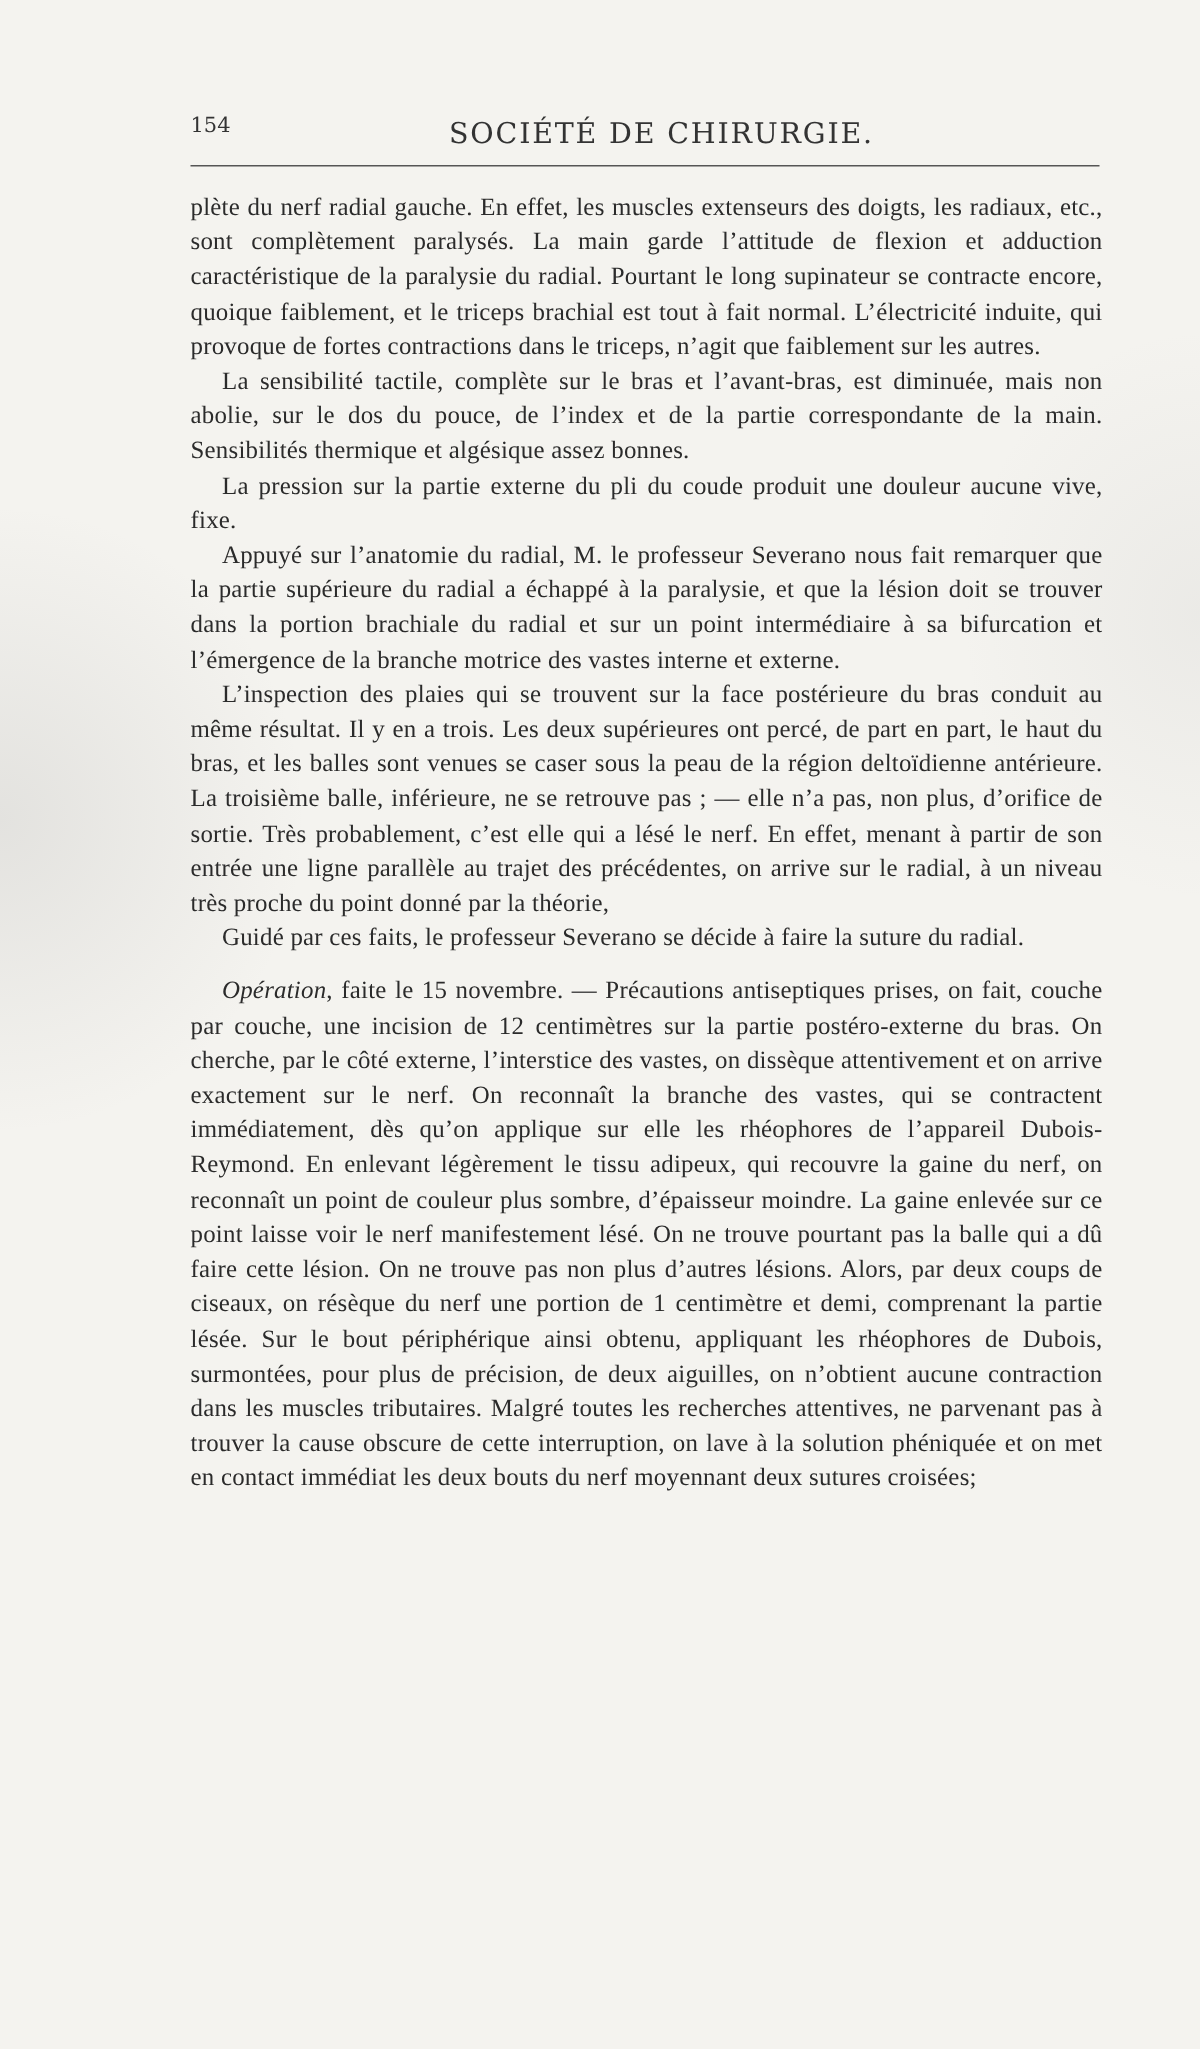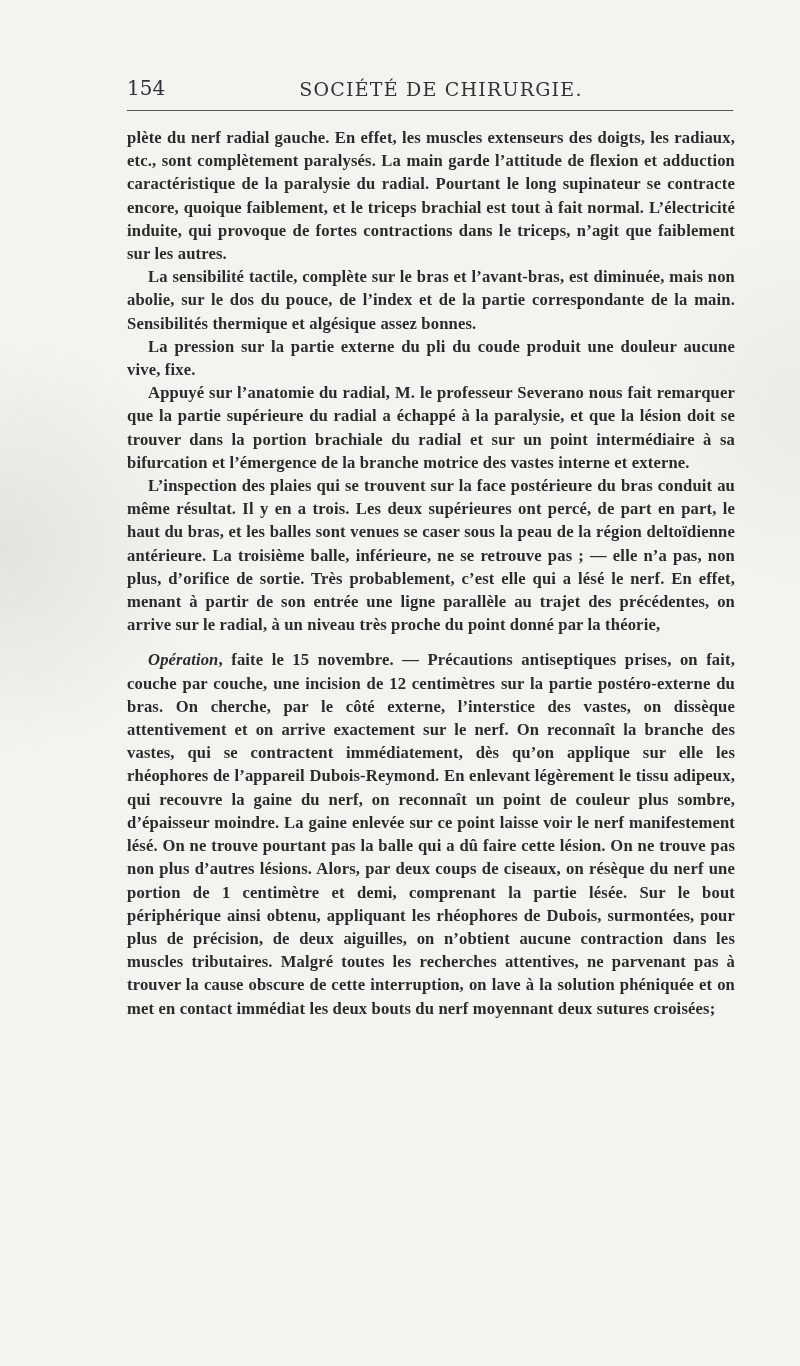--- a/index.html
+++ b/index.html
@@ -11,37 +11,36 @@
       radial-gradient(ellipse at 100% 30%, rgba(170,170,170,0.12), rgba(0,0,0,0) 14%);
     font-family: "DejaVu Serif", "Liberation Serif", serif;
     color:#2b2b2b;
     position:relative;
   }
   .page { position:absolute; left:127px; top:0; width:608px; }
   .running-head {
     position:absolute; top:76px; left:0; width:608px; height:24px;
   }
   .page-number {
-    position:absolute; left:0; top:0; font-size:20px; color:#333;
+    position:absolute; left:0; top:0; font-size:14px; color:#333;
   }
   .running-title {
     position:absolute; left:0; right:0; top:2px; text-align:center;
     font-size:19px; letter-spacing:1.2px; color:#333; padding-left:20px;
   }
   .head-rule {
     position:absolute; top:110px; left:0; width:606px; height:0;
     border-top:1.5px solid #555;
   }
   .body-text {
     position:absolute; top:126px; left:0; width:608px;
     font-size:16.6px; line-height:23.2px; text-align:justify;
     letter-spacing:0.15px;
     font-family: "Liberation Serif", "DejaVu Serif", serif;
     font-stretch: condensed;
-    font-weight: bold;
   }
   .body-text p { margin:0; text-indent:0; }
   .body-text p.indent { text-indent:21px; }
   .body-text .gap { height:12px; }
   em { font-style:italic; }
 </style>
 </head>
 <body>
 
 <div class="page">
@@ -50,16 +49,17 @@
     <div class="running-title">SOCIÉTÉ DE CHIRURGIE.</div>
   </div>
   <div class="head-rule"></div>
 
   <div class="body-text">
     <p>plète du nerf radial gauche. En effet, les muscles extenseurs des doigts, les radiaux, etc., sont complètement paralysés. La main garde l’attitude de flexion et adduction caractéristique de la paralysie du radial. Pourtant le long supinateur se contracte encore, quoique faiblement, et le triceps brachial est tout à fait normal. L’électricité induite, qui provoque de fortes contractions dans le triceps, n’agit que faiblement sur les autres.</p>
     <p class="indent">La sensibilité tactile, complète sur le bras et l’avant-bras, est diminuée, mais non abolie, sur le dos du pouce, de l’index et de la partie correspondante de la main. Sensibilités thermique et algésique assez bonnes.</p>
     <p class="indent">La pression sur la partie externe du pli du coude produit une douleur aucune vive, fixe.</p>
     <p class="indent">Appuyé sur l’anatomie du radial, M. le professeur Severano nous fait remarquer que la partie supérieure du radial a échappé à la paralysie, et que la lésion doit se trouver dans la portion brachiale du radial et sur un point intermédiaire à sa bifurcation et l’émergence de la branche motrice des vastes interne et externe.</p>
     <p class="indent">L’inspection des plaies qui se trouvent sur la face postérieure du bras conduit au même résultat. Il y en a trois. Les deux supérieures ont percé, de part en part, le haut du bras, et les balles sont venues se caser sous la peau de la région deltoïdienne antérieure. La troisième balle, inférieure, ne se retrouve pas ; — elle n’a pas, non plus, d’orifice de sortie. Très probablement, c’est elle qui a lésé le nerf. En effet, menant à partir de son entrée une ligne parallèle au trajet des précédentes, on arrive sur le radial, à un niveau très proche du point donné par la théorie,</p>
+    <p class="indent">Guidé par ces faits, le professeur Severano se décide à faire la suture du radial.</p>
     <div class="gap"></div>
     <p class="indent"><em>Opération</em><span>, faite le 15 novembre. — Précautions antiseptiques prises, on fait, couche par couche, une incision de 12 centimètres sur la partie postéro-externe du bras. On cherche, par le côté externe, l’interstice des vastes, on dissèque attentivement et on arrive exactement sur le nerf. On reconnaît la branche des vastes, qui se contractent immédiatement, dès qu’on applique sur elle les rhéophores de l’appareil Dubois-Reymond. En enlevant légèrement le tissu adipeux, qui recouvre la gaine du nerf, on reconnaît un point de couleur plus sombre, d’épaisseur moindre. La gaine enlevée sur ce point laisse voir le nerf manifestement lésé. On ne trouve pourtant pas la balle qui a dû faire cette lésion. On ne trouve pas non plus d’autres lésions. Alors, par deux coups de ciseaux, on résèque du nerf une portion de 1 centimètre et demi, comprenant la partie lésée. Sur le bout périphérique ainsi obtenu, appliquant les rhéophores de Dubois, surmontées, pour plus de précision, de deux aiguilles, on n’obtient aucune contraction dans les muscles tributaires. Malgré toutes les recherches attentives, ne parvenant pas à trouver la cause obscure de cette interruption, on lave à la solution phéniquée et on met en contact immédiat les deux bouts du nerf moyennant deux sutures croisées;</span></p>
   </div>
 </div>
 
 </body></html>

